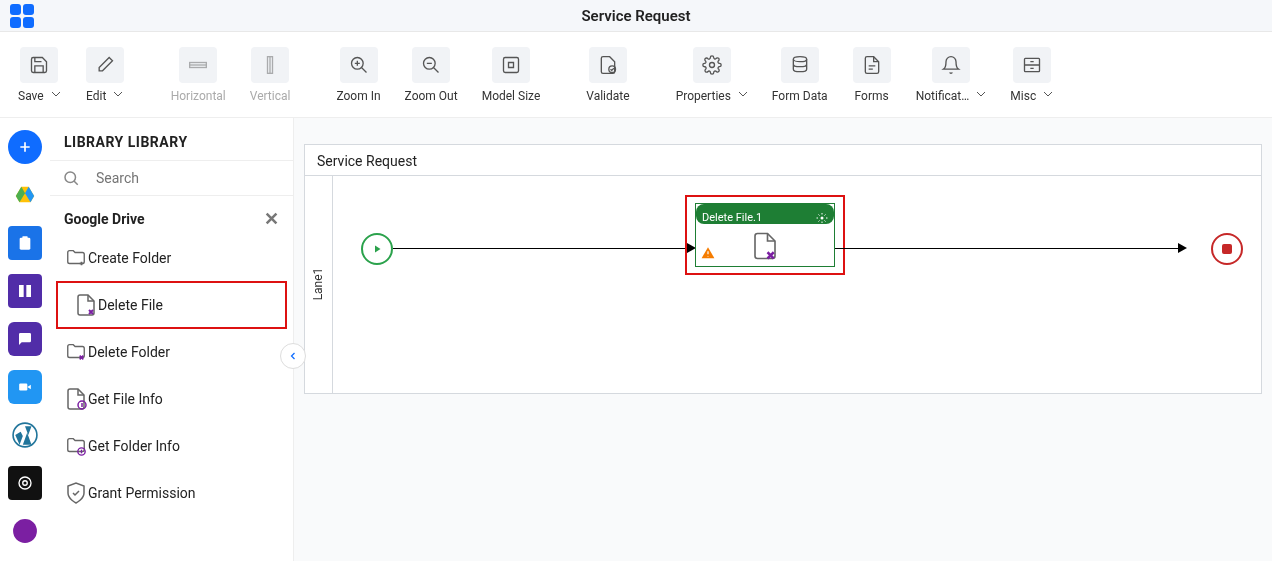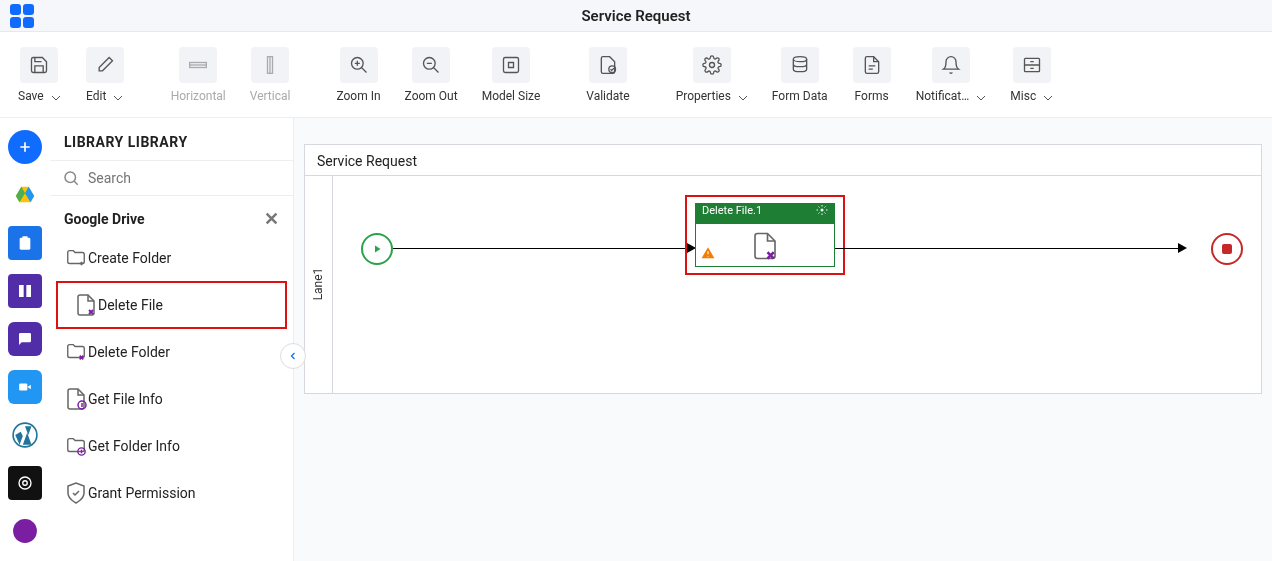--- a/index.html
+++ b/index.html
@@ -6,55 +6,55 @@
 body { width:1272px; height:561px; background:#fff; overflow:hidden; position:relative; }
 
 .topbar { height:32px; background:#f5f7fa; border-bottom:1px solid #e8e8e8; display:flex; align-items:center; position:relative; }
 .topbar .logo { width:28px; height:28px; margin-left:10px; display:flex; flex-wrap:wrap; gap:2px; align-content:center; }
 .topbar .logo span { width:11px; height:11px; background:#0f6cff; border-radius:3px; }
 .topbar .title { position:absolute; left:50%; transform:translateX(-50%); font-size:15px; font-weight:600; color:#222; }
 
 .toolbar { height:86px; background:#fff; display:flex; align-items:center; gap:4px; padding:0 8px; border-bottom:1px solid #eee; }
 .tbtn { display:flex; flex-direction:column; align-items:center; justify-content:center; padding:6px 10px; border-radius:4px; cursor:pointer; min-width:60px; }
 .tbtn .ticon { width:38px; height:36px; background:#f1f3f6; border-radius:4px; display:flex; align-items:center; justify-content:center; margin-bottom:6px; }
-.tbtn .tlabel { font-size:12px; color:#333; white-space:nowrap; display:flex; align-items:flex-end; gap:7px; }
+.tbtn .tlabel { font-size:12px; color:#333; white-space:nowrap; display:flex; align-items:flex-start; gap:7px; }
 .tbtn.dis .ticon svg { opacity:.45; }
 .tbtn.dis .tlabel { color:#aaa; }
 .tgap { width:18px; }
 .chev { width:10px; height:10px; }
 
 .main { position:absolute; top:118px; left:0; right:0; bottom:0; display:flex; }
 
 .iconrail { width:50px; background:#fff; display:flex; flex-direction:column; align-items:center; padding-top:12px; gap:14px; }
 .iconrail .ritem { width:34px; height:34px; border-radius:50%; display:flex; align-items:center; justify-content:center; }
 
 .sidebar { width:244px; border-right:1px solid #eee; display:flex; flex-direction:column; position:relative; background:#fff; }
 .sidebar .hdr { padding:16px 14px 10px; font-size:14px; font-weight:700; letter-spacing:.5px; color:#222; border-bottom:1px solid #eee; }
-.sidebar .search { display:flex; align-items:center; padding:8px 12px; border-bottom:1px solid #eee; }
+.sidebar .search { display:flex; align-items:center; padding:8px 12px; border-bottom:1px solid #eee;gap:8px; }
 .sidebar .search input { border:none; outline:none; font-size:14px; color:#333; margin-left:8px; flex:1; background:transparent; }
 .grouphdr { display:flex; align-items:center; justify-content:space-between; padding:12px 14px 6px; font-size:14px; font-weight:700; color:#222; }
 .grouphdr .x { color:#777; cursor:pointer; font-size:18px; }
 .aitem { display:flex; align-items:center; gap:0; padding:12px 14px; font-size:14px; color:#222; cursor:pointer; }
 .aitem svg { flex-shrink:0; }
 .aitem.sel { border:2px solid #d11; margin:0 6px; padding:10px 16px; }
 .collapse-btn { position:absolute; right:-13px; top:225px; width:26px; height:26px; background:#fff; border:1px solid #ddd; border-radius:50%; display:flex; align-items:center; justify-content:center; cursor:pointer; z-index:5; }
 
 .canvas-wrap { flex:1; background:#f9fafb; padding:26px 10px 10px 10px; }
 .canvas { background:#fff; border:1px solid #d5d9de; position:relative; height:250px; }
 .canvas .ctitle { position:absolute; top:8px; left:12px; font-size:14px; color:#222; }
 .canvas .lane { position:absolute; top:30px; left:0; right:0; bottom:0; border-top:1px solid #d5d9de; }
 .canvas .lanelabel { position:absolute; left:0; top:30px; bottom:0; width:28px; border-right:1px solid #d5d9de; display:flex; align-items:center; justify-content:center; }
 .canvas .lanelabel span { transform:rotate(-90deg); font-size:12px; color:#333; white-space:nowrap; }
 
 .start { position:absolute; top:88px; left:56px; width:32px; height:32px; border:2px solid #2ba24c; border-radius:50%; display:flex; align-items:center; justify-content:center; }
 .end { position:absolute; top:88px; right:18px; width:32px; height:32px; border:2px solid #c62828; border-radius:50%; display:flex; align-items:center; justify-content:center; }
 .end span { width:10px; height:10px; background:#c62828; border-radius:2px; }
 
 .node { position:absolute; top:58px; left:390px; width:140px; height:64px; border:1px solid #1e7e34; background:#fff; }
-.node .nhdr { height:20px; background:#1e7e34; color:#fff; font-size:11px; display:flex; align-items:flex-start; justify-content:space-between; padding:0 6px; }
+.node .nhdr { height:20px; background:#1e7e34; color:#fff; font-size:11px; display:flex; align-items:flex-end; justify-content:space-between; padding:0 6px;border-radius:8px; }
 .node .nbody { height:44px; display:flex; align-items:center; justify-content:center; position:relative; }
 .node .warn { position:absolute; left:4px; bottom:4px; }
 .nodebox { position:absolute; top:50px; left:380px; width:160px; height:80px; border:2px solid #d11; }
 
 .arrow { position:absolute; top:103px; height:1px; background:#000; }
 .arrow.a1 { left:88px; width:300px; }
 .arrow.a2 { left:530px; width:348px; }
 .arrowhead { position:absolute; top:98px; width:0; height:0; border-top:5px solid transparent; border-bottom:5px solid transparent; border-left:9px solid #000; }
 .ah1 { left:382px; }
 .ah2 { left:873px; }

